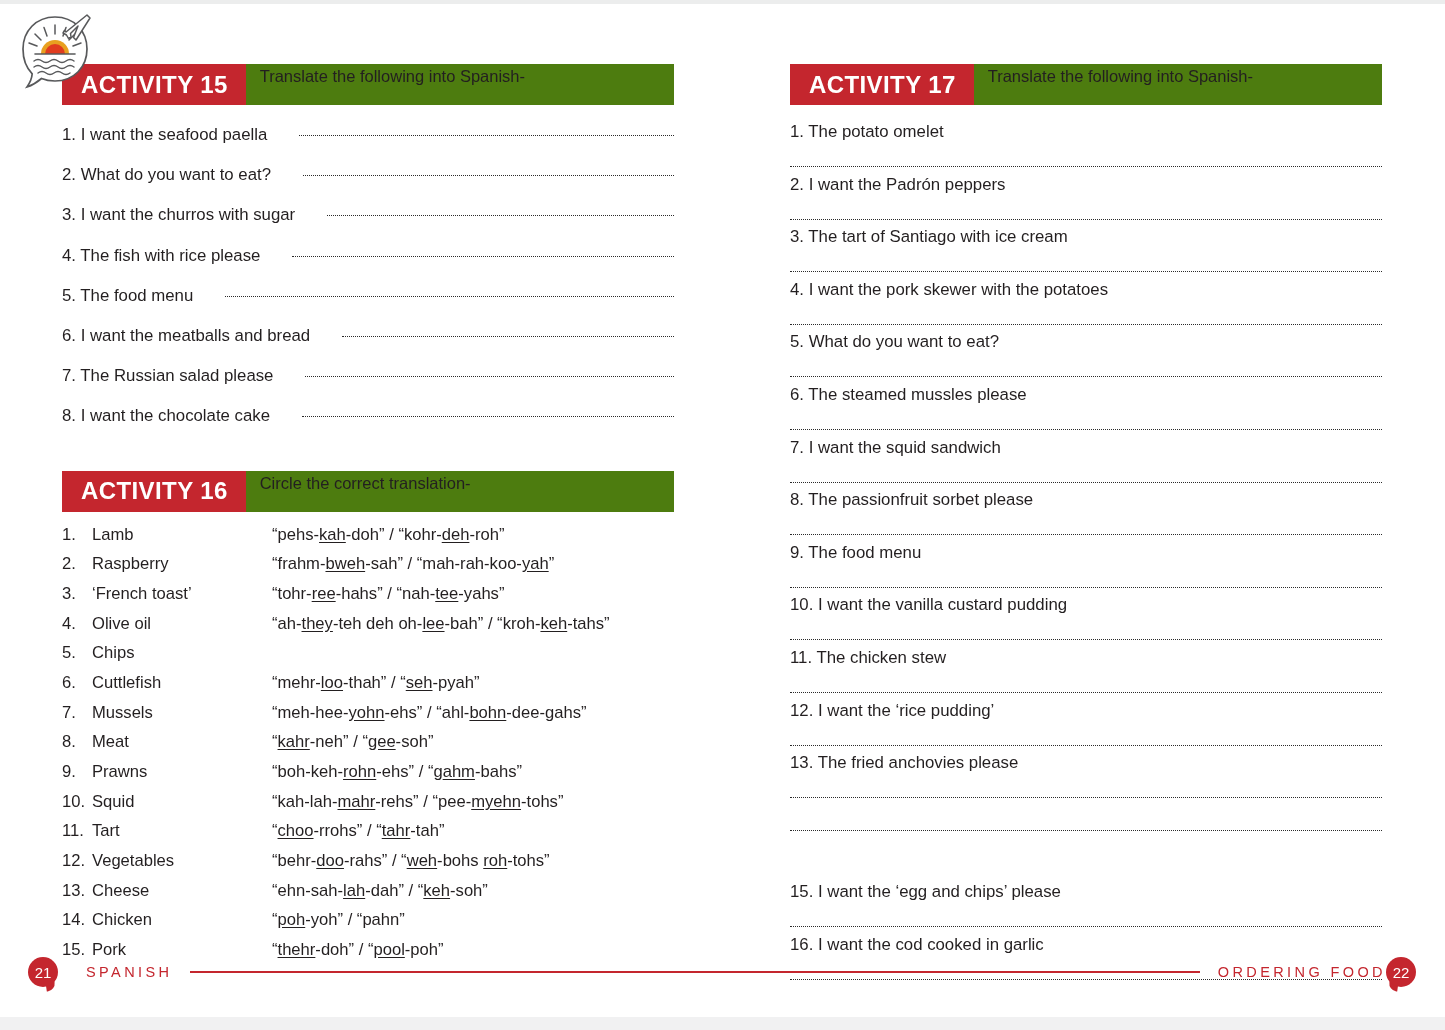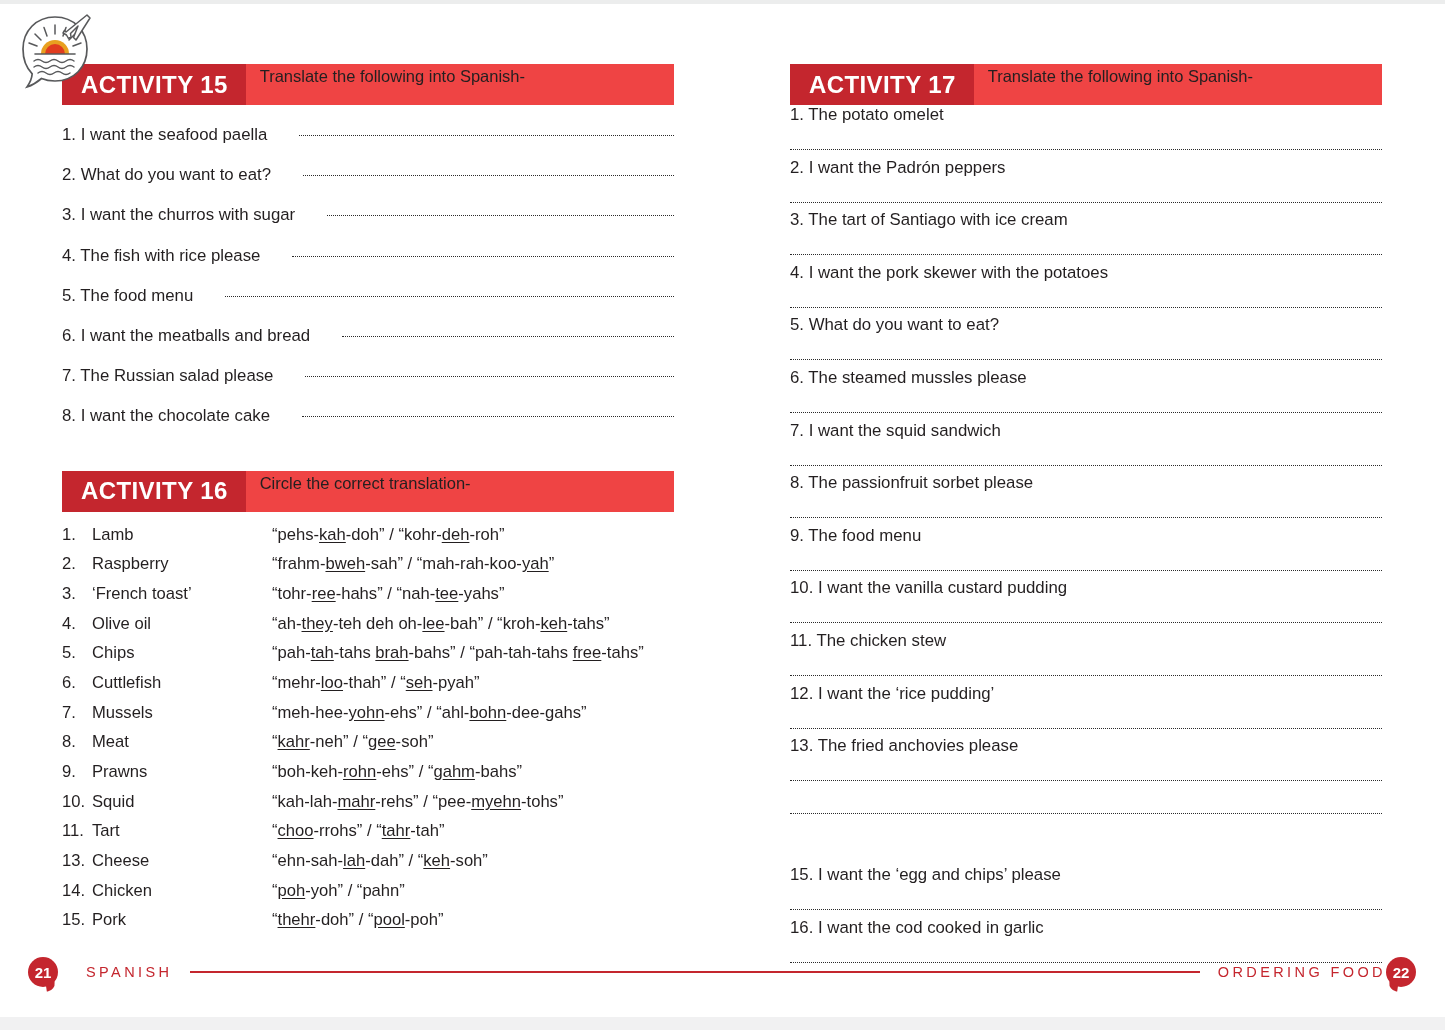--- a/index.html
+++ b/index.html
@@ -68,21 +68,21 @@
     font-size: 24px;
     font-weight: bold;
     letter-spacing: 0.4px;
     display: flex;
     align-items: center;
     padding: 0 18px 0 19px;
     white-space: nowrap;
     line-height: 1;
   }
   .activity-instruction {
-    background: #ef4444;
+    background: #4d7c0f;
     color: #231f20;
     font-size: 16.5px;
     display: flex;
     align-items: center;
     padding: 0 0 16px 14px;
     flex: 1;
     white-space: nowrap;
   }
 
   
@@ -111,21 +111,21 @@
     height: 29.7px;
     font-size: 16.6px;
     white-space: nowrap;
   }
   .t16-row .num  { width: 30px; flex: none; }
   .t16-row .word { width: 180px; flex: none; }
   .t16-row .opts { flex: 1; }
   .t16-row .opts u { text-decoration: underline; text-underline-offset: 1.5px; }
 
   
-  .t17-list { }
+  .t17-list { margin-top: 17px; }
   .t17-row { height: 52.6px; }
   .t17-row .q {
     font-size: 16.8px;
     white-space: nowrap;
     line-height: 20px;
   }
   .t17-row .answer-line {
     margin-top: 24px;
     border-bottom: 1.6px dotted #2b2b2b;
     width: 100%;
@@ -165,21 +165,21 @@
   .page-badge.l .tail { right: 3px;  bottom: -4px; transform: rotate(-8deg); }
   .page-badge.r .tail { left: 3px;   bottom: -4px; border-radius: 0 0 0 8px; transform: rotate(8deg); }
   .page-badge .num {
     position: absolute;
     inset: 0;
     display: flex;
     align-items: center;
     justify-content: center;
     color: #ffffff;
     font-size: 15px;
-    font-weight: bold;
+    font-weight: normal;
     z-index: 2;
   }
 
   .footer-label {
     color: #c4262e;
     font-size: 14.5px;
     letter-spacing: 3.4px;
     white-space: nowrap;
   }
   .footer.left  .footer-label { margin-left: 28px; }
@@ -297,21 +297,20 @@
           <span class="opts">“tohr-<u>ree</u>-hahs” / “nah-<u>tee</u>-yahs”</span>
         </div>
         <div class="t16-row">
           <span class="num">4.</span>
           <span class="word">Olive oil</span>
           <span class="opts">“ah-<u>they</u>-teh deh oh-<u>lee</u>-bah” / “kroh-<u>keh</u>-tahs”</span>
         </div>
         <div class="t16-row">
           <span class="num">5.</span>
           <span class="word">Chips</span>
-          <span class="opts">“pah-<u>tah</u>-tahs <u>brah</u>-bahs” / “pah-tah-tahs <u>free</u>-tahs”</span>
         </div>
         <div class="t16-row">
           <span class="num">6.</span>
           <span class="word">Cuttlefish</span>
           <span class="opts">“mehr-<u>loo</u>-thah” / “<u>seh</u>-pyah”</span>
         </div>
         <div class="t16-row">
           <span class="num">7.</span>
           <span class="word">Mussels</span>
           <span class="opts">“meh-hee-<u>yohn</u>-ehs” / “ahl-<u>bohn</u>-dee-gahs”</span>
@@ -328,20 +327,25 @@
         </div>
         <div class="t16-row">
           <span class="num">10.</span>
           <span class="word">Squid</span>
           <span class="opts">“kah-lah-<u>mahr</u>-rehs” / “pee-<u>myehn</u>-tohs”</span>
         </div>
         <div class="t16-row">
           <span class="num">11.</span>
           <span class="word">Tart</span>
           <span class="opts">“<u>choo</u>-rrohs” / “<u>tahr</u>-tah”</span>
+        </div>
+        <div class="t16-row">
+          <span class="num">12.</span>
+          <span class="word">Vegetables</span>
+          <span class="opts">“behr-<u>doo</u>-rahs” / “<u>weh</u>-bohs <u>roh</u>-tohs”</span>
         </div>
         <div class="t16-row">
           <span class="num">13.</span>
           <span class="word">Cheese</span>
           <span class="opts">“ehn-sah-<u>lah</u>-dah” / “<u>keh</u>-soh”</span>
         </div>
         <div class="t16-row">
           <span class="num">14.</span>
           <span class="word">Chicken</span>
           <span class="opts">“<u>poh</u>-yoh” / “pahn”</span>

